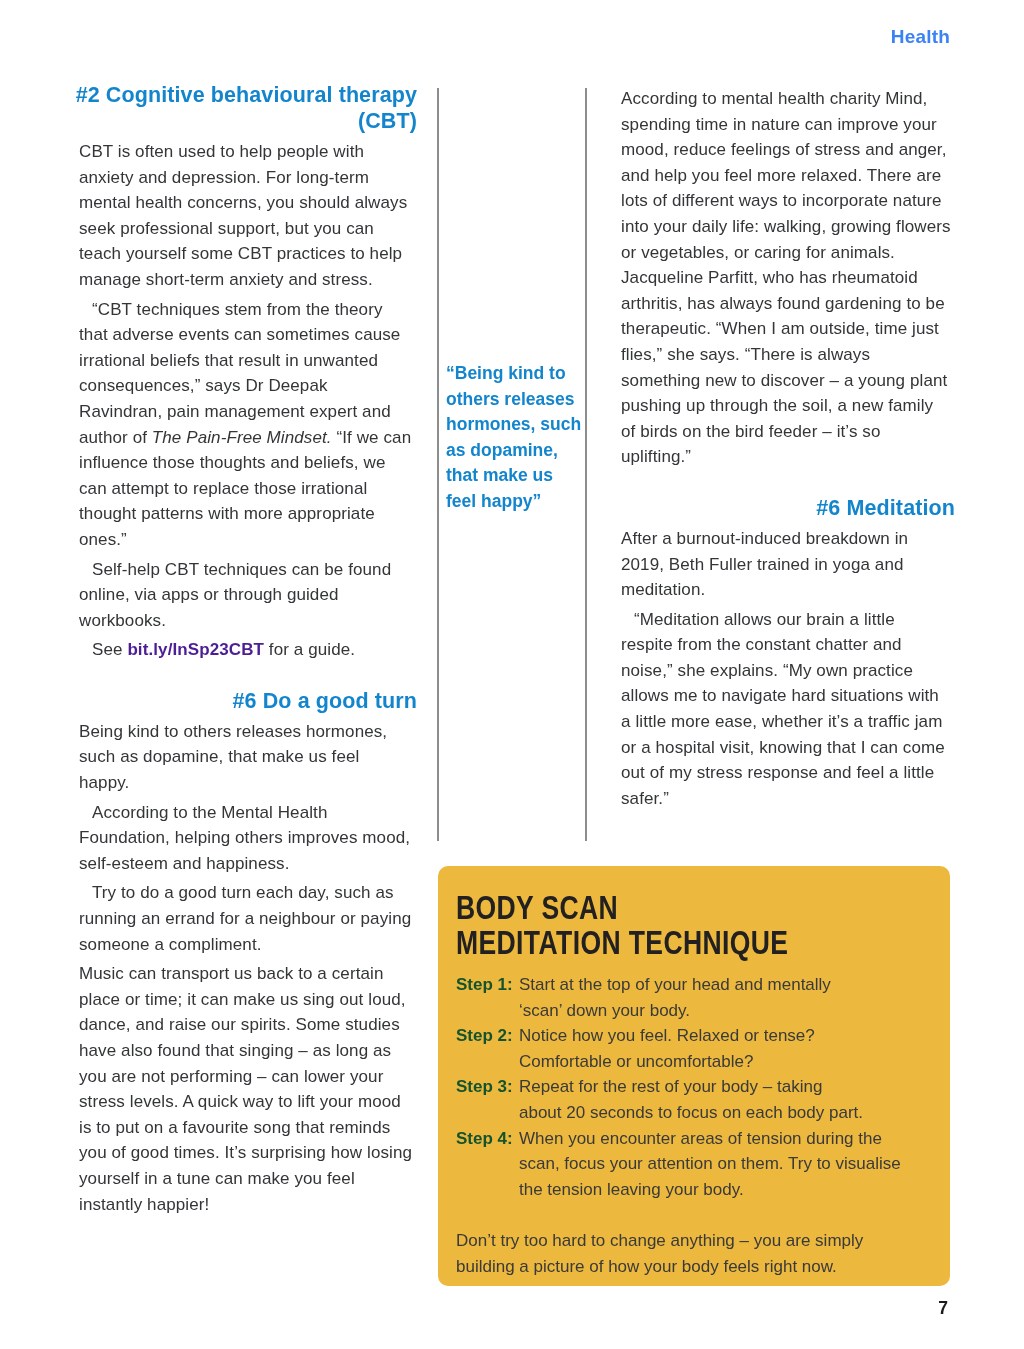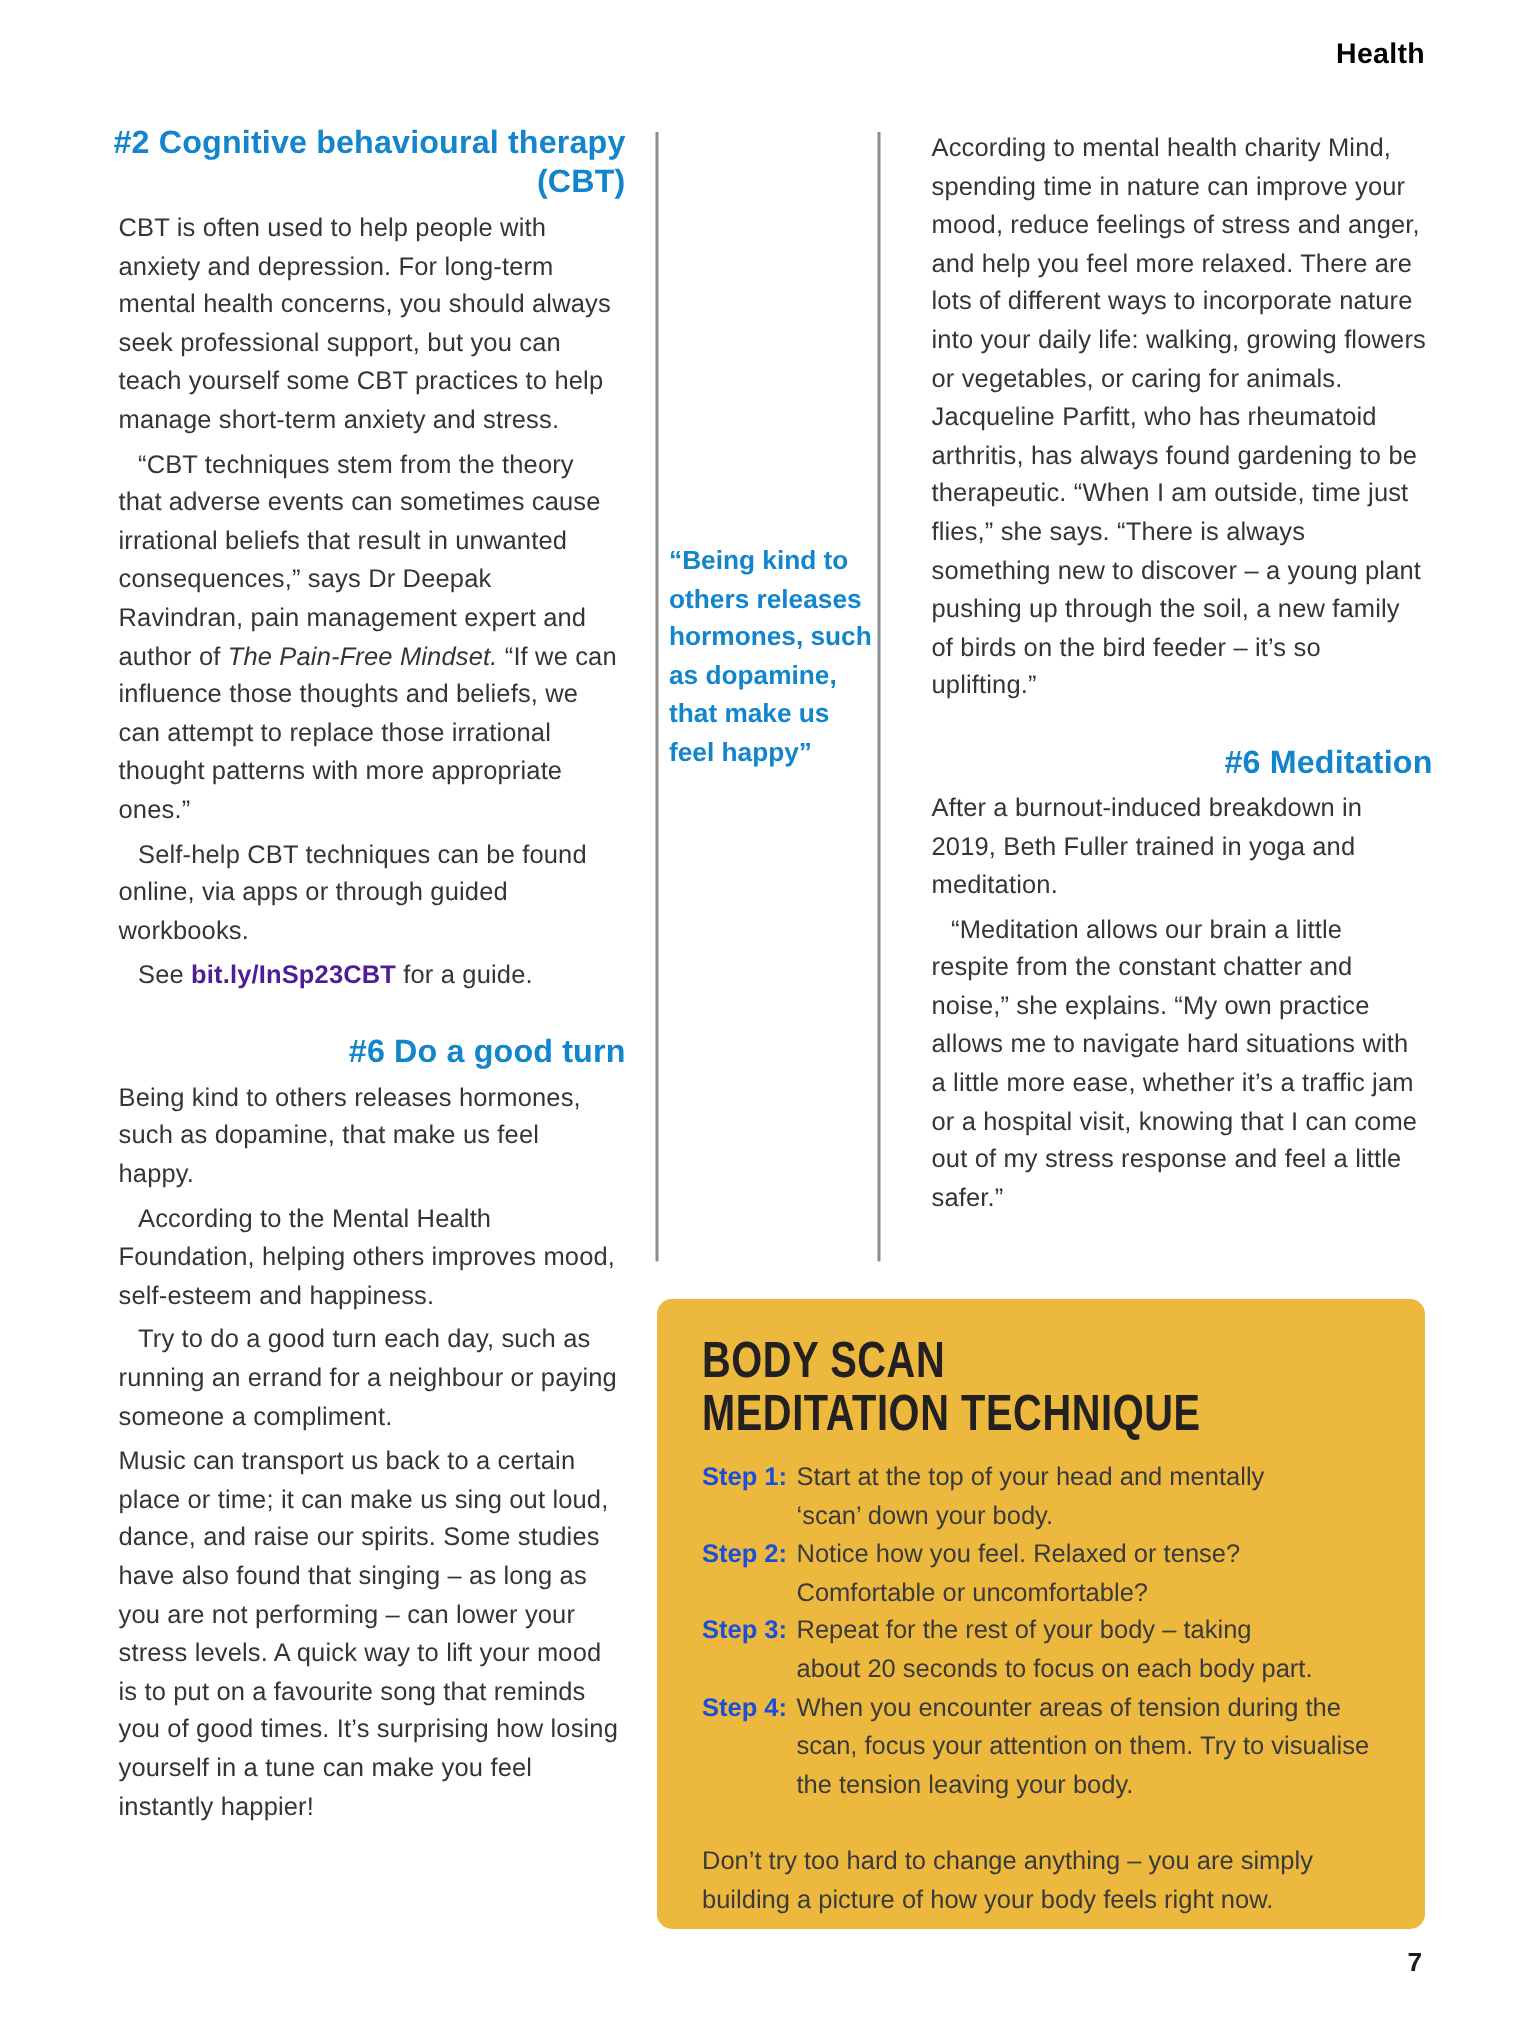--- a/index.html
+++ b/index.html
@@ -5,21 +5,21 @@
   * { box-sizing: border-box; }
   html,body { margin:0; padding:0; }
   body {
     width:1024px; height:1349px; position:relative;
     background:#ffffff; color:#333537;
     font-family:"Liberation Sans", sans-serif;
     overflow:hidden;
   }
   .running-head {
     position:absolute; top:26px; right:74px;
-    font-size:19px; font-weight:700; color:#000000; letter-spacing:.2px;
+    font-size:19px; font-weight:700; color:#3b82f6; letter-spacing:.2px;
   }
   .column { position:absolute; top:82px; }
   .column.left  { left:75px;  width:342px; }
   .column.right { left:617px; width:338px; }
   h2.article-heading {
     margin:25px 0 5px; font-size:21.5px; line-height:26px;
     font-weight:700; color:#1385cd; letter-spacing:.1px;text-align:right;
   }
   section.first h2.article-heading { margin-top:0; }
   p.body { margin:4px; font-size:17px; line-height:25.6px; letter-spacing:.1px; }
@@ -31,29 +31,29 @@
   }
   .rule.rl { left:437px; }
   .rule.rr { left:585px; }
   .pull-quote {
     position:absolute; left:446px; top:361px; width:136px;
     font-size:17.5px; font-weight:700; line-height:25.6px; color:#1385cd;
   }
   .callout {
     position:absolute; left:438px; top:866px; width:512px; height:420px;
     background:#ecb83d; border-radius:10px;
-    padding:24px 18px 20px 30px; color:#3a3a3a;
+    padding:24px 18px 20px 18px; color:#3a3a3a;
   }
   .callout-title {
     margin:0 0 12px; font-size:34px; line-height:35px; font-weight:700;
     color:#222021; white-space:pre-line; letter-spacing:.5px;
     transform:scaleX(0.78); transform-origin:left top;
   }
   .step { display:flex; font-size:17px; line-height:25.6px; }
-  .step-label { flex:0 0 63px; font-weight:700; color:#1d4ed8; }
+  .step-label { flex:0 0 63px; font-weight:700; color:#14532d; }
   .step-text { white-space:pre-line; }
   .callout-note { margin:26px 0 0; font-size:17px; line-height:25.6px; white-space:pre-line; }
   .page-number {
     position:absolute; top:1298px; right:76px;
     font-size:17.5px; font-weight:700; color:#1b1b1b;
   }
 </style>
 </head>
 <body>
 

